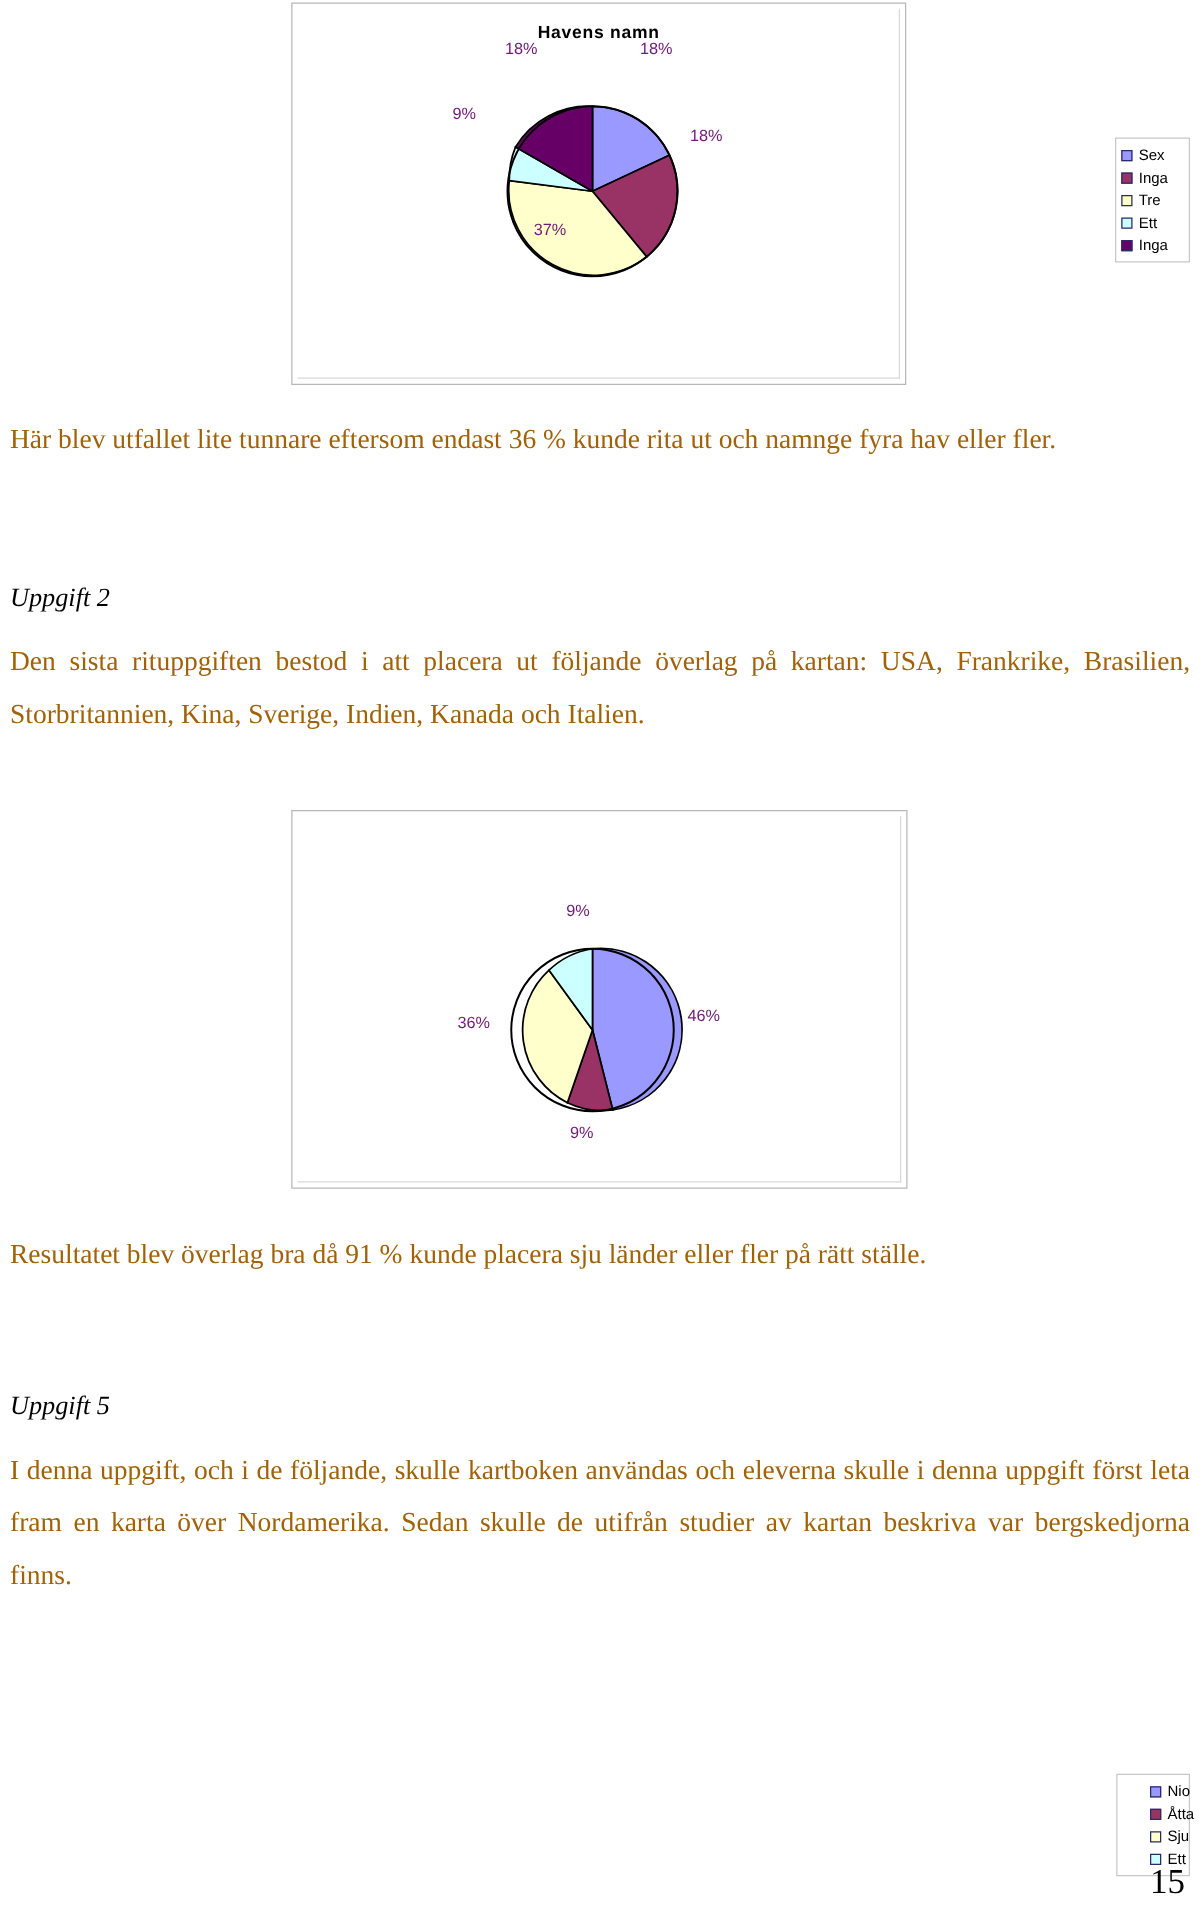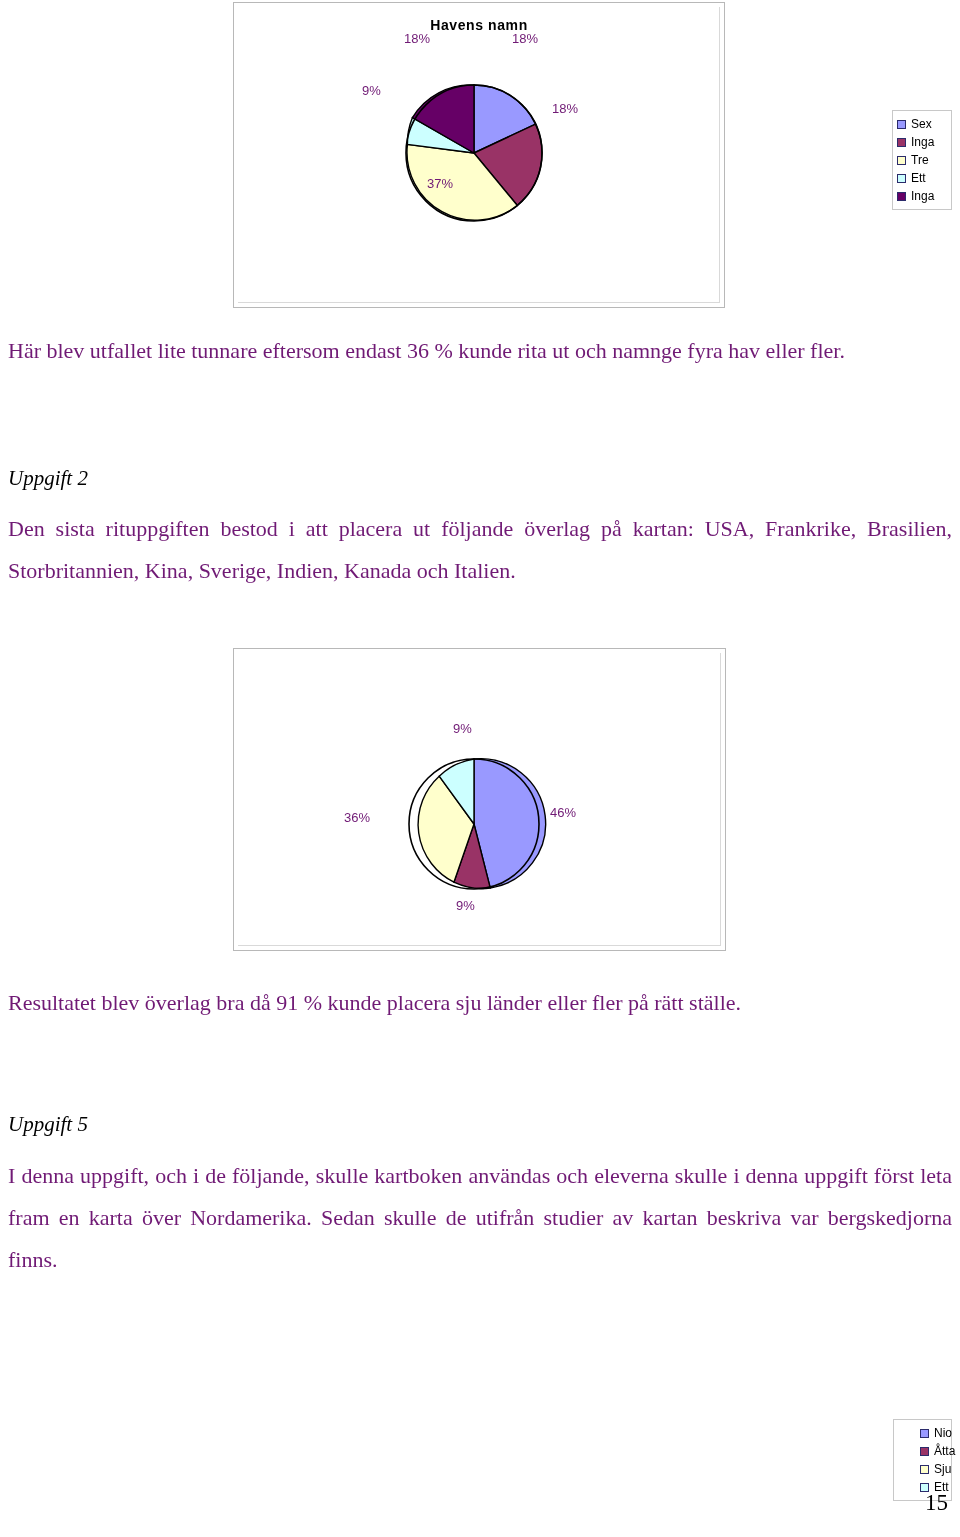--- a/index.html
+++ b/index.html
@@ -120,21 +120,21 @@
 
   
   .para {
     position: absolute;
     left: 8px;
     width: 944px;
     font-family: "Liberation Serif", serif;
     font-size: 22px;
     line-height: 42px;
     text-align: justify;
-    color: #701a75;
+    color: #a16207;
   }
 
   .heading {
     position: absolute;
     left: 8px;
     font-family: "Liberation Serif", serif;
     font-style: italic;
     font-size: 21px;
     color: #000000;
   }
@@ -144,21 +144,21 @@
   #para-uppgift4 { top: 508px; width: 944px; }
   #para-resultat { top: 982px; }
   #head-uppgift5 { top: 1112px; }
   #para-uppgift5 { top: 1155px; width: 944px; }
 
   #page-number {
     position: absolute;
     right: 12px;
     top: 1490px;
     font-family: "Liberation Serif", serif;
-    font-size: 23px;
+    font-size: 28px;
     color: #000000;
   }
 </style>
 </head>
 <body>
 
 <div class="chart-frame" id="chart-havens">
   <div class="inner-rule"></div>
 
   <div class="chart-title">Havens namn</div>
@@ -226,21 +226,21 @@
       <path d="M130,110 L146.22,173.95 A65,65 0 0,1 109.91,168.17 Z" fill="#993366" stroke="#000000" stroke-width="1.4"></path>
 
       <path d="M130,110 L109.91,168.17 A65,65 0 0,1 95.21,62.15 Z" fill="#ffffcc" stroke="#000000" stroke-width="1.4"></path>
 
       <path d="M130,110 L95.21,62.15 A65,65 0 0,1 130,45 Z" fill="#ccffff" stroke="#000000" stroke-width="1.4"></path>
       <circle cx="130" cy="110" r="65" fill="none" stroke="#000000" stroke-width="1.6"></circle>
     </svg>
 
     <div class="pct-label" style="left:206px; top:91px;">46%</div>
     <div class="pct-label" style="left:112px; top:184px;">9%</div>
-    <div class="pct-label" style="left:0;  top:96px;">36%</div>
+    <div class="pct-label" style="left:22px;  top:96px;">36%</div>
     <div class="pct-label" style="left:109px; top:7px;">9%</div>
   </div>
 
   <div class="legend" id="legend-landernas">
     <div class="legend-item">
       <span class="legend-swatch" style="background:#9999ff"></span>
       <span class="legend-text">Nio</span>
     </div>
     <div class="legend-item">
       <span class="legend-swatch" style="background:#993366"></span>

